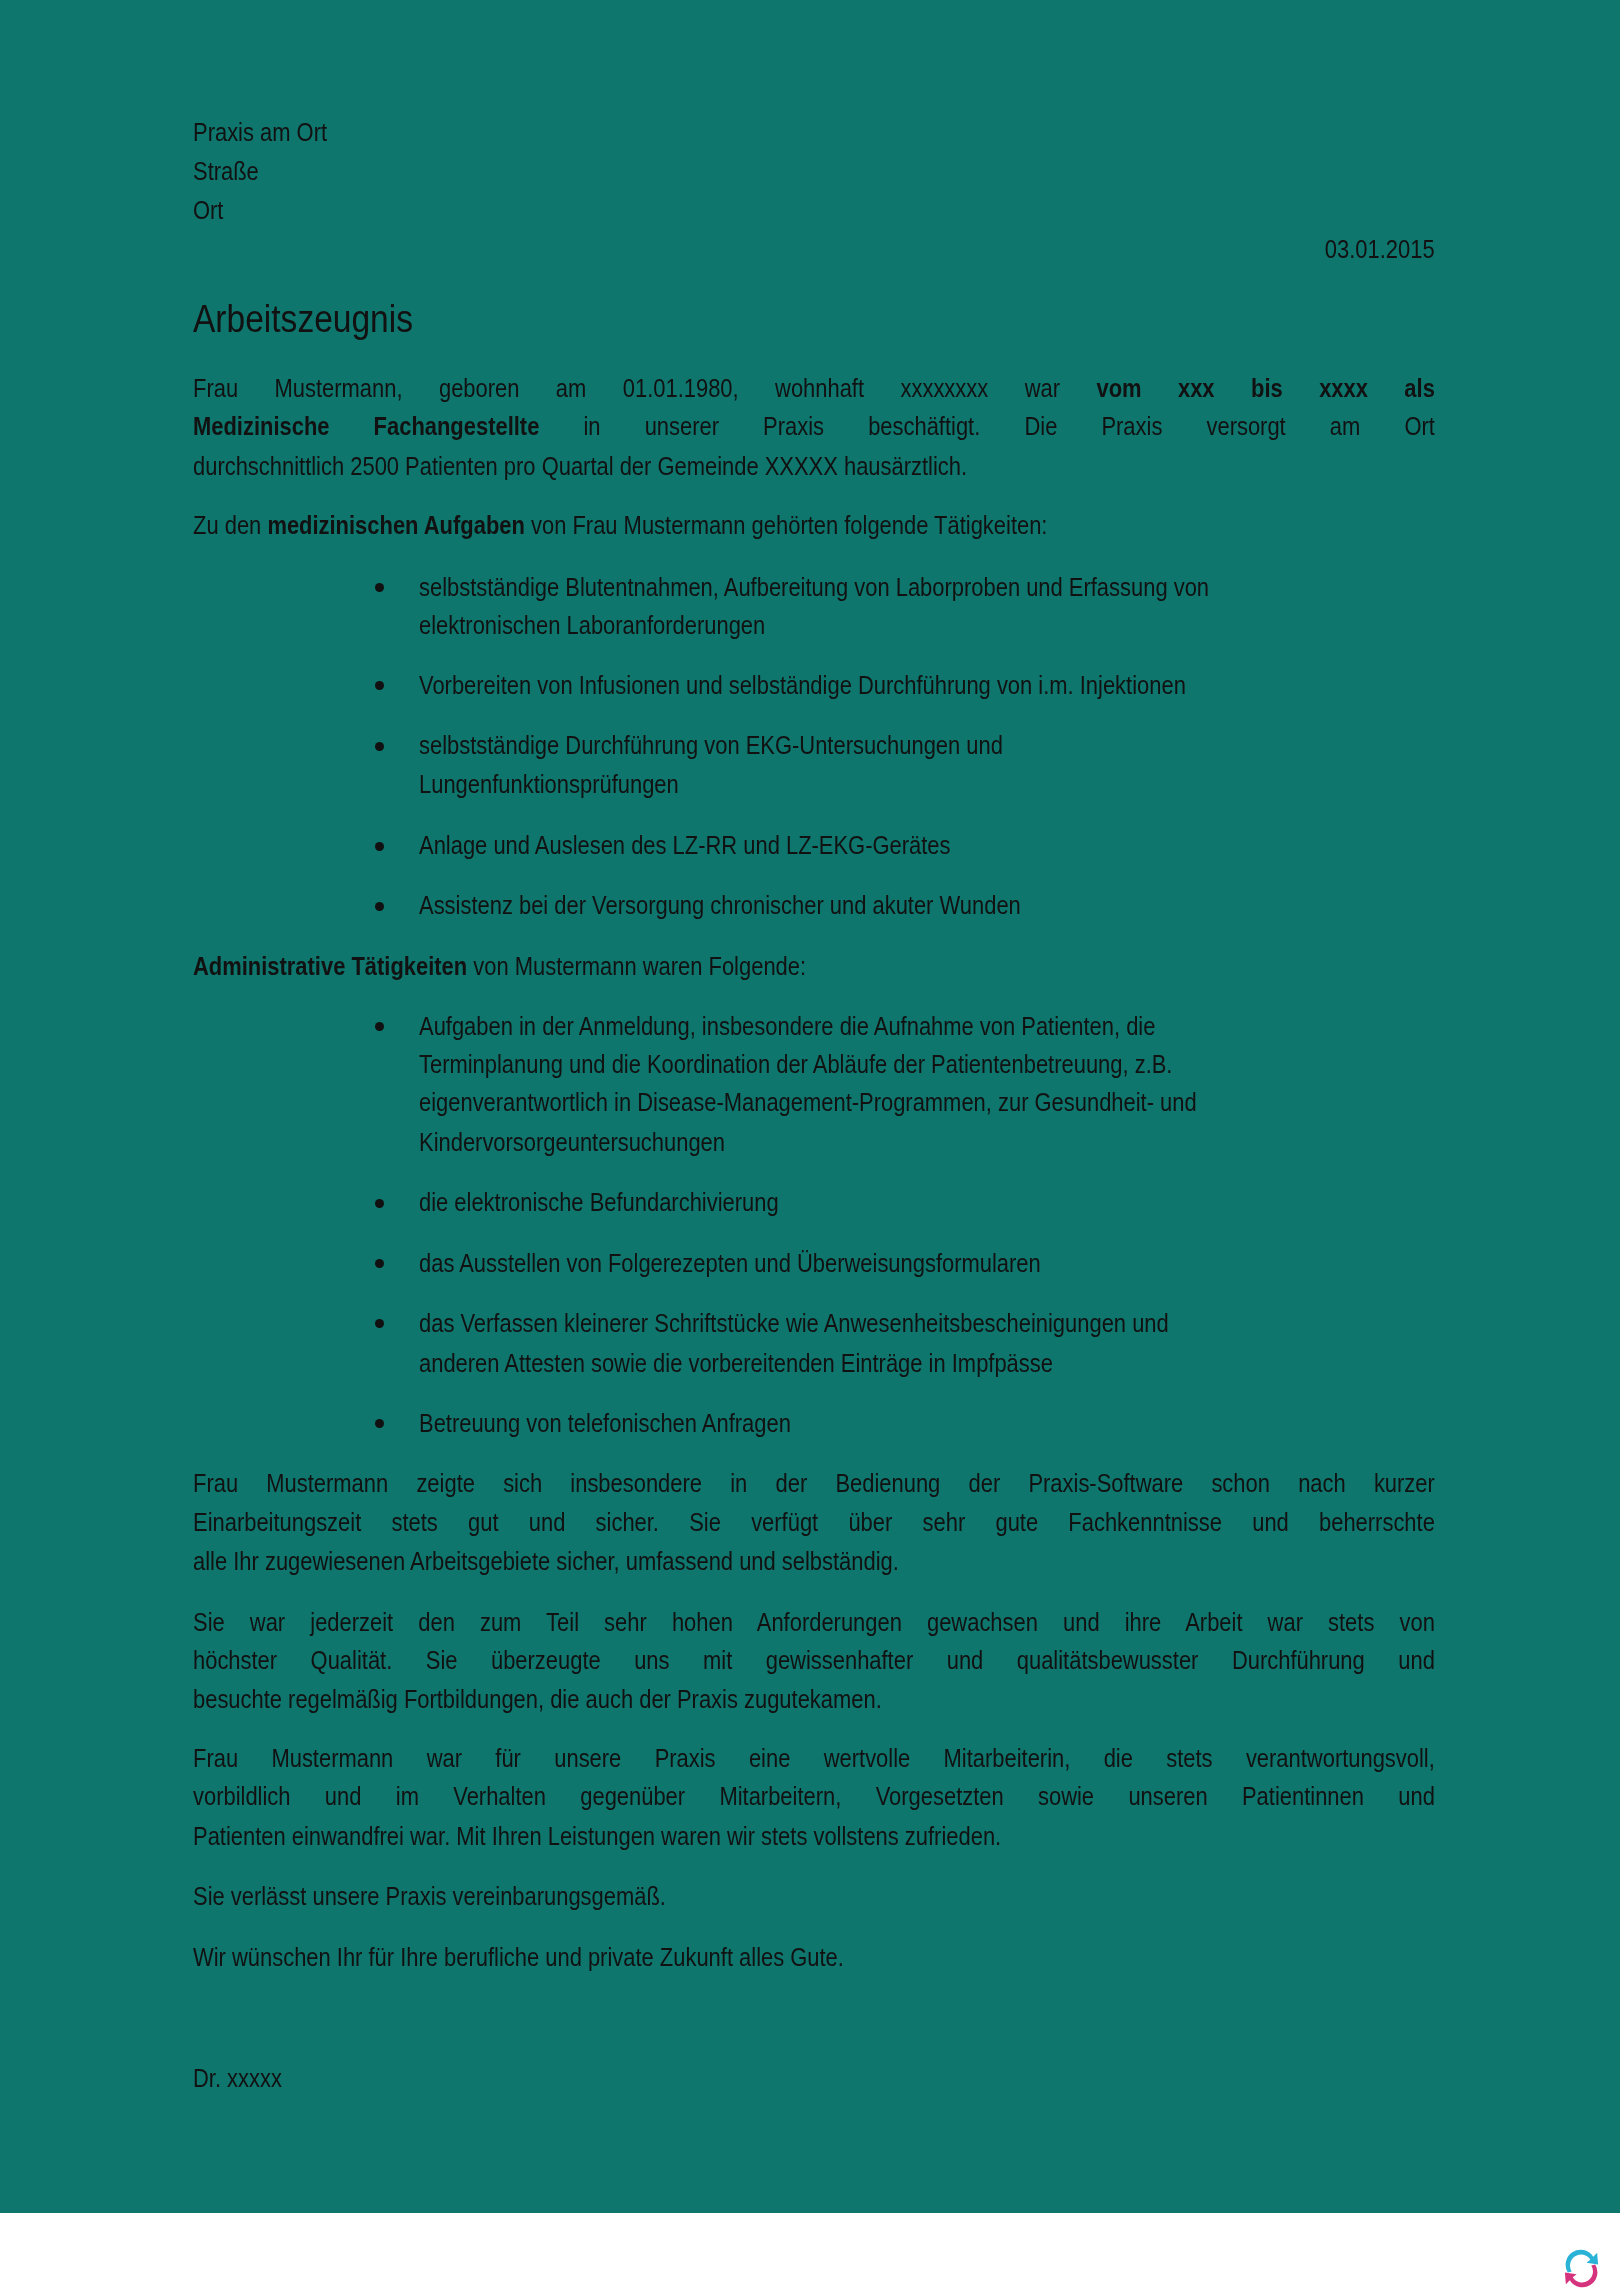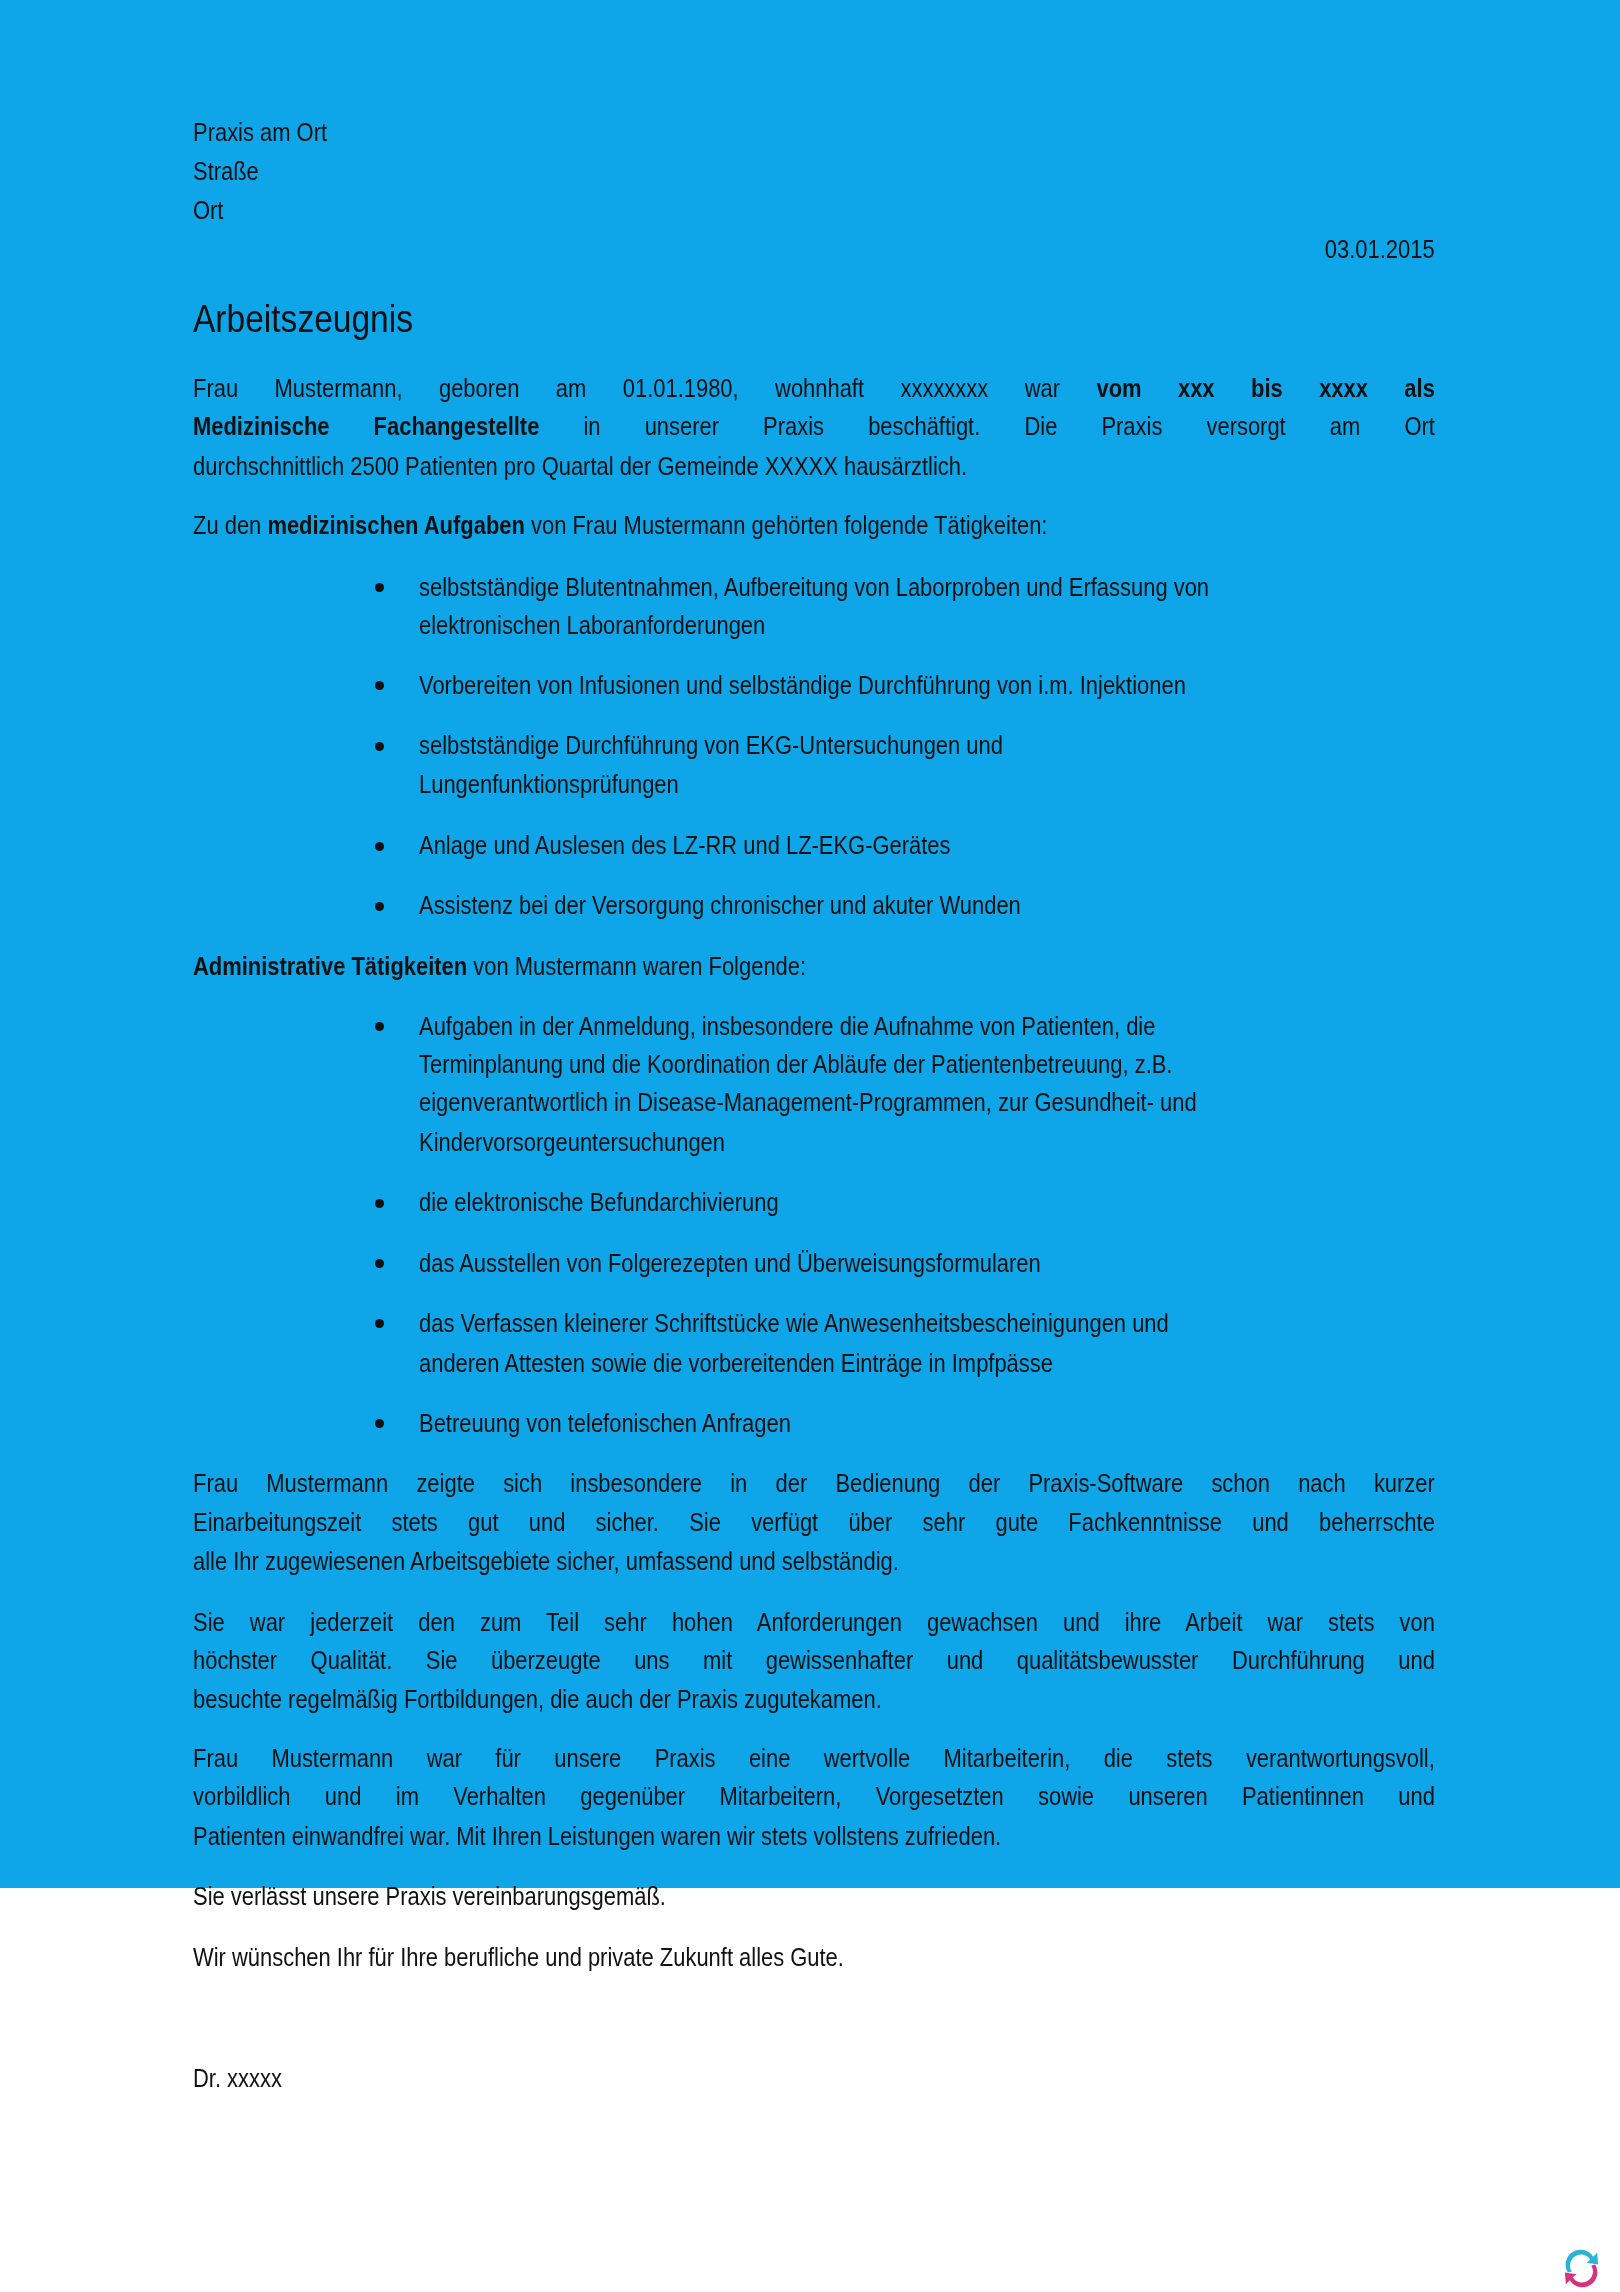--- a/index.html
+++ b/index.html
@@ -1,18 +1,18 @@
 <!DOCTYPE html>
 <html><head>
 <meta charset="utf-8">
 <style>
   html, body { margin:0; padding:0; background:#ffffff; }
   body { width:1620px; height:2293px; position:relative; overflow:hidden; color:#111111;
          font-family:"Liberation Sans", sans-serif; }
-  .page { position:absolute; left:0; top:0; width:1620px; height:1888px; background:#0ea5e9; }
+  .page { position:absolute; left:0; top:0; width:1620px; height:2213px; background:#0f766e; }
   .ln { position:absolute; height:39px; line-height:39px; font-size:25.5px; white-space:nowrap;
         transform-origin:0 50%; transform:scaleX(0.86); }
   .ln.just { white-space:normal; text-align:justify; text-align-last:justify; overflow:hidden; }
   .ln b { font-weight:bold; }
   .title { position:absolute; left:193px; top:292px; font-size:39px; line-height:53px; white-space:nowrap;
            transform-origin:0 50%; transform:scaleX(0.86); }
   .date { position:absolute; top:230px; right:185px; font-size:25.5px; line-height:39px;
           transform-origin:100% 50%; transform:scaleX(0.86); }
   .bullet { position:absolute; width:8.8px; height:8.8px; border-radius:50%; background:#111; }
   .logo { position:absolute; left:1560px; top:2247px; width:43px; height:43px; }

